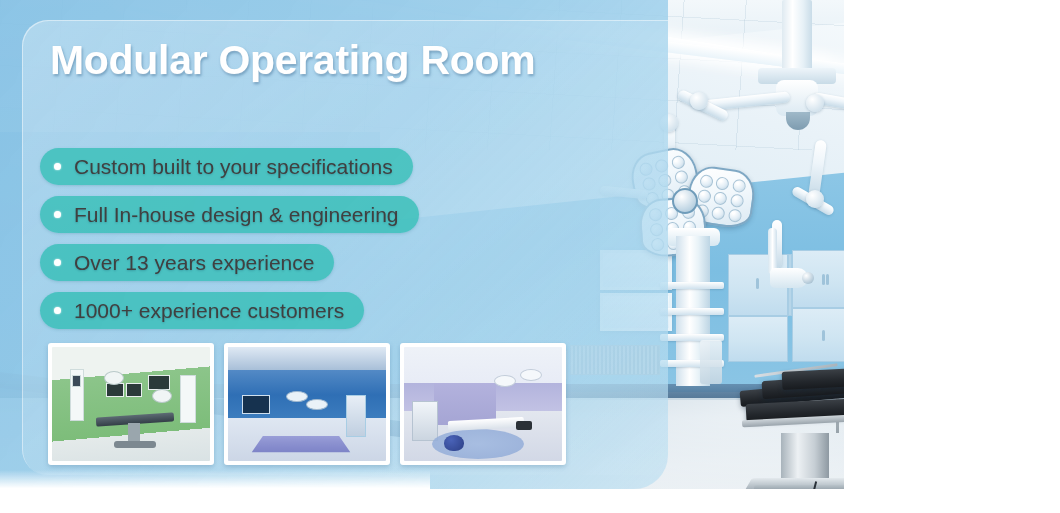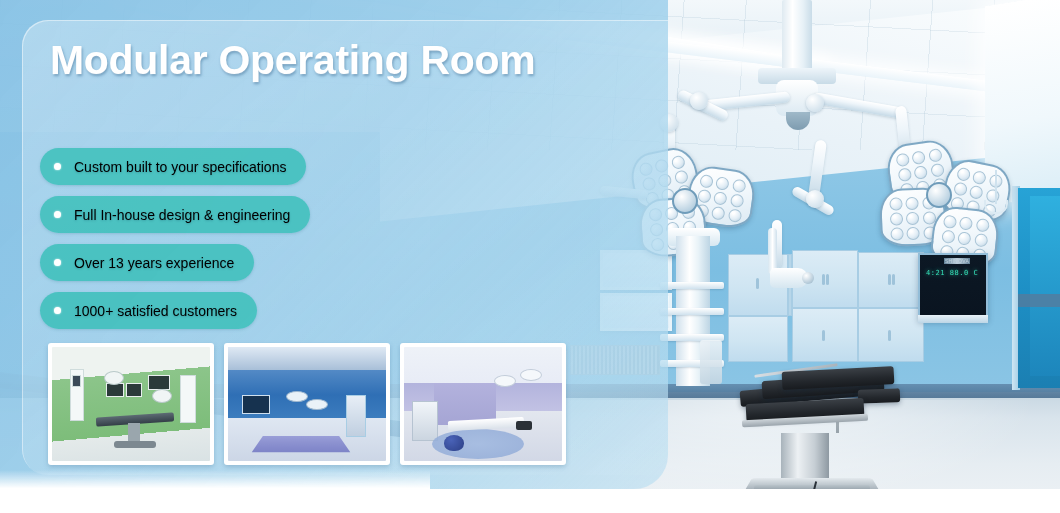--- a/index.html
+++ b/index.html
@@ -1,20 +1,20 @@
 <!DOCTYPE html>
 <html><head>
 <meta charset="utf-8">
 <title>Modular Operating Room Banner</title>
 <style>
   * { margin:0; padding:0; box-sizing:border-box; }
   html,body { width:1060px; height:513px; overflow:hidden; background:#ffffff;
     font-family:"Liberation Sans", sans-serif; }
 
-  #banner { position:relative; width:1060px; height:513px; overflow:hidden;
+  #banner { position:relative; width:844px; height:513px; overflow:hidden;
     background:#ffffff; }
 
   
   .photo { position:absolute; inset:0; overflow:hidden; }
 
   
   .wall-main { position:absolute; left:0; top:0; width:1060px; height:420px;
     background:linear-gradient(160deg,#bcdcf0 0%,#8ec6e6 28%,#74b8de 55%,#8cc5e4 80%,#a9d3ea 100%); }
 
   
@@ -220,21 +220,21 @@
 
   
   .bullets { position:absolute; left:40px; top:148px; width:540px; }
   .pill { position:relative; display:inline-flex; align-items:center; height:37px;
     padding:0 20px 0 14px; margin-bottom:11px; border-radius:19px;
     background:rgba(52,190,183,.80);
     box-shadow:0 1px 3px rgba(40,110,130,.22); }
   .pill .dot { width:7px; height:7px; border-radius:50%; background:#ffffff;
     margin-right:13px; flex:0 0 auto;
     box-shadow:0 0 2px rgba(255,255,255,.9); }
-  .pill .txt { font-size:14px; color:#000000; white-space:nowrap;
+  .pill .txt { font-size:21px; color:#404040; white-space:nowrap;
     text-shadow:0 1px 2px rgba(30,90,110,.35); }
 
   
   .thumbs { position:absolute; left:48px; top:343px; display:flex; gap:10px; }
   .thumb { width:166px; height:122px; background:#ffffff; padding:4px;
     border-radius:3px; box-shadow:0 2px 5px rgba(50,100,140,.28); }
   .thumb-img { position:relative; width:100%; height:100%; overflow:hidden;
     border-radius:1px; }
 
   
@@ -497,21 +497,21 @@
     <div class="pill">
       <span class="dot"></span>
       <span class="txt">Full In-house design &amp; engineering</span>
     </div><br>
     <div class="pill">
       <span class="dot"></span>
       <span class="txt">Over 13 years experience</span>
     </div><br>
     <div class="pill">
       <span class="dot"></span>
-      <span class="txt">1000+ satisfied customers</span>
+      <span class="txt">1000+ experience customers</span>
     </div>
   </div>
 
   <div class="thumbs">
 
     <div class="thumb">
       <div class="thumb-img t1">
         <div class="eq" style="left:18px;top:22px;width:14px;height:52px;"></div>
         <div class="eq" style="left:20px;top:28px;width:9px;height:12px;background:#3b4a58;"></div>
         <div class="mon" style="left:54px;top:36px;width:18px;height:14px;"></div>

